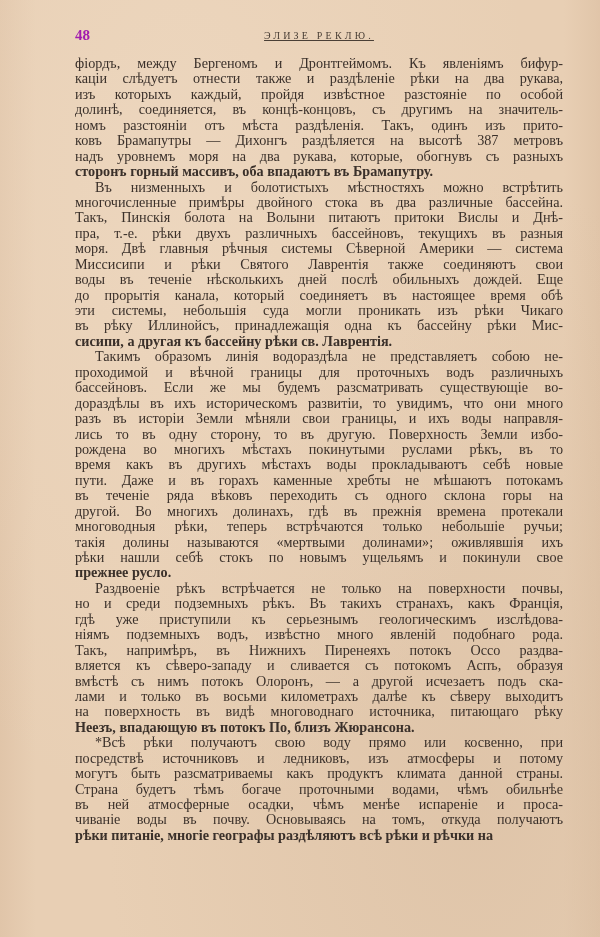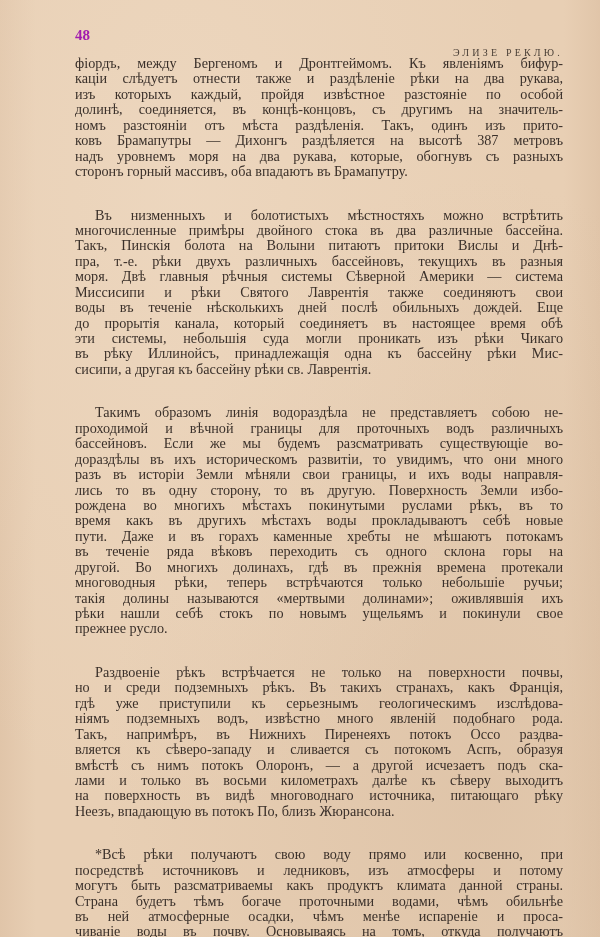--- a/index.html
+++ b/index.html
@@ -16,35 +16,35 @@
     }
     .page { position: absolute; left: 75px; top: 0; width: 488px; }
     .header {
       position: absolute; top: 27px; left: 0; width: 488px; height: 18px;
     }
     .page-number {
       position: absolute; left: 0; top: 0;
       font-family: "Liberation Serif", serif; font-size: 15px; font-weight: bold; color: #a21caf;
     }
     .running-head {
-      position: absolute; left: 0; width: 488px; top: 20px; text-align: right;
-      font-family: "Liberation Serif", serif; font-size: 10px; letter-spacing: 3.2px; color: #4a3f36;
+      position: absolute; left: 0; width: 488px; top: 3px; text-align: center;
+      font-family: "Liberation Serif", serif; font-size: 10px; letter-spacing: 3.2px; color: #4a3f36; text-decoration: underline;
     }
     .body-text {
       position: absolute; top: 56px; left: 0; width: 488px;
       font-family: "Liberation Serif", serif;
       font-size: 14.2px; line-height: 15.45px;
     }
     .line {
       display: block; white-space: nowrap; height: 15.45px;
       text-align: justify; text-align-last: justify;
       overflow: visible;
     }
-    .line.last { text-align-last: left; }
-    .line.indent { padding-left: 20px; margin-top: 28px; }
+    .line.last { text-align-last: left; font-weight: bold; }
+    .line.indent { padding-left: 20px; }
   </style>
 </head>
 <body>
 
 <div class="page">
   <div class="header">
     <span class="page-number">48</span>
     <div class="running-head">ЭЛИЗЕ РЕКЛЮ.</div>
   </div>
   <div class="body-text" id="body-text">

